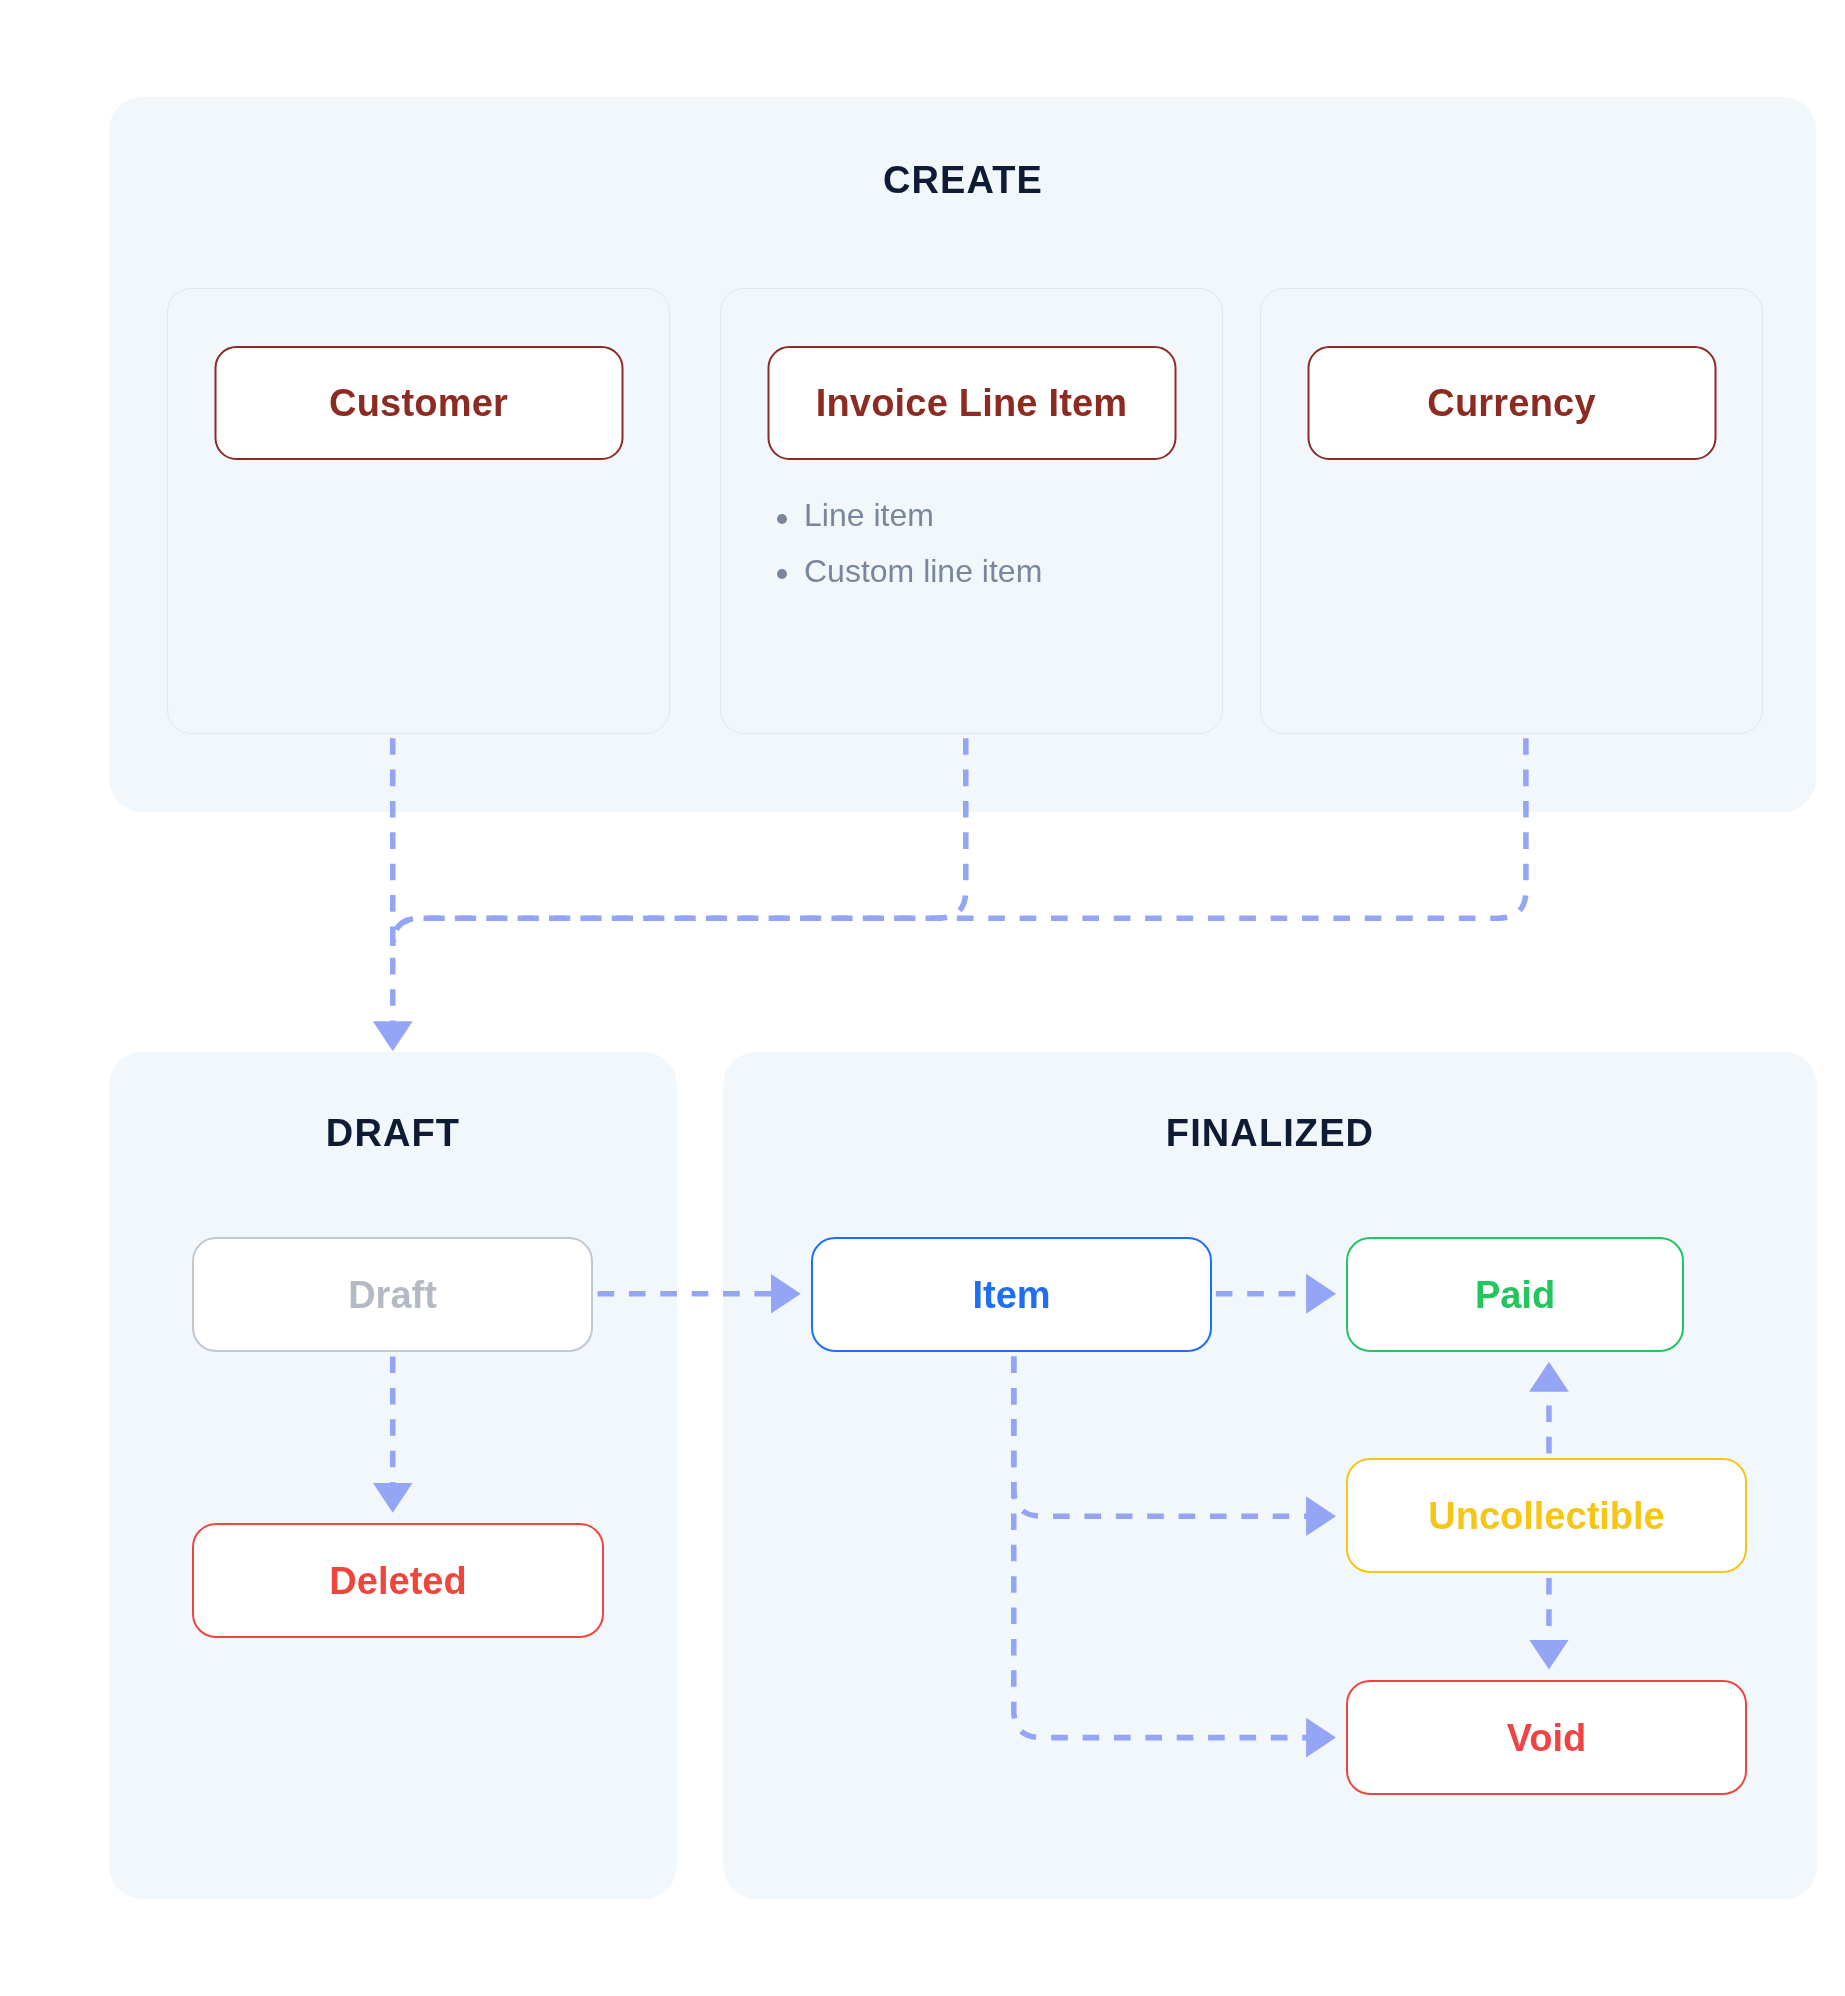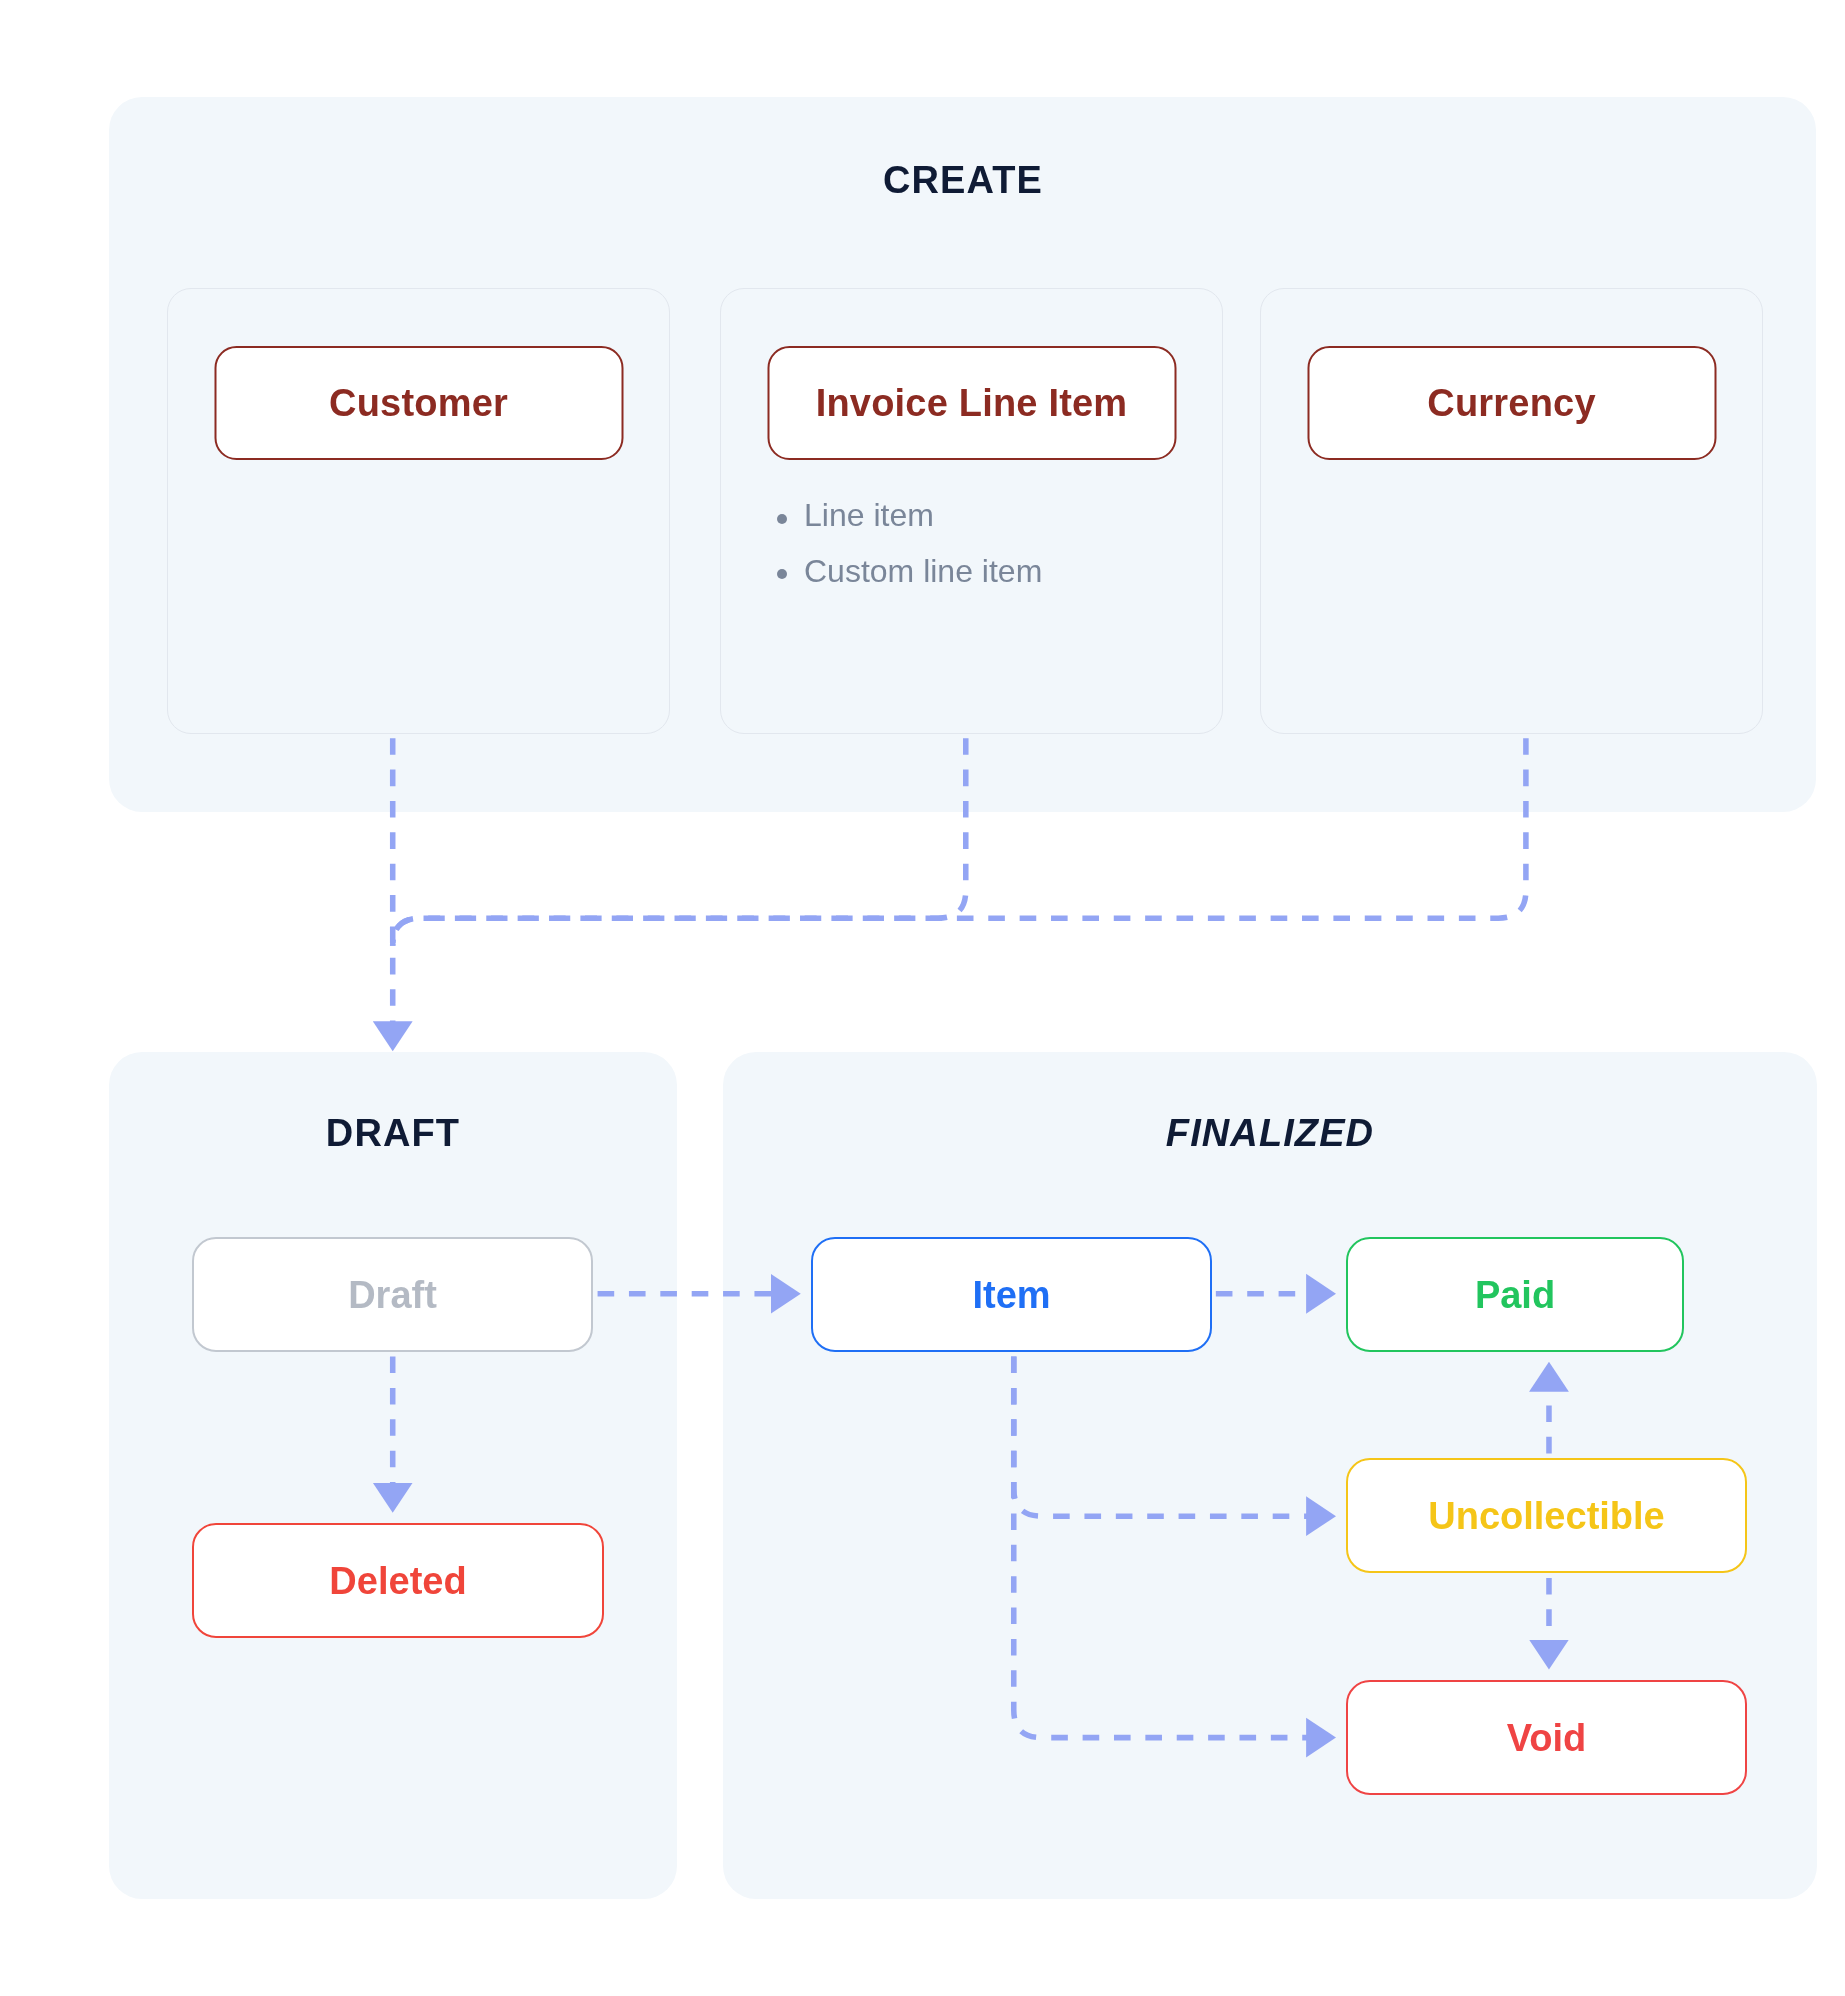--- a/index.html
+++ b/index.html
@@ -17,21 +17,21 @@
   #panel-draft{left:69px;top:1052px;width:568px;height:847px;}
   #panel-finalized{left:683px;top:1052px;width:1094px;height:847px;}
 
   .panel-title{
     position:absolute;width:100%;text-align:center;
     font-size:38px;font-weight:bold;letter-spacing:1.1px;
     color:#0f1b35;
   }
   #title-create{top:159px;}
   #title-draft{top:1112px;}
-  #title-finalized{top:1112px;font-style:italic;}
+  #title-finalized{top:1112px;}
 
   
   .create-card{
     position:absolute;top:288px;width:503px;height:446px;
     border:1.5px solid #e2e7ee;border-radius:24px;
     background:transparent;box-sizing:border-box;
   }
   #card-customer{left:127px;}
   #card-lineitem{left:680px;}
   #card-currency{left:1220px;}

